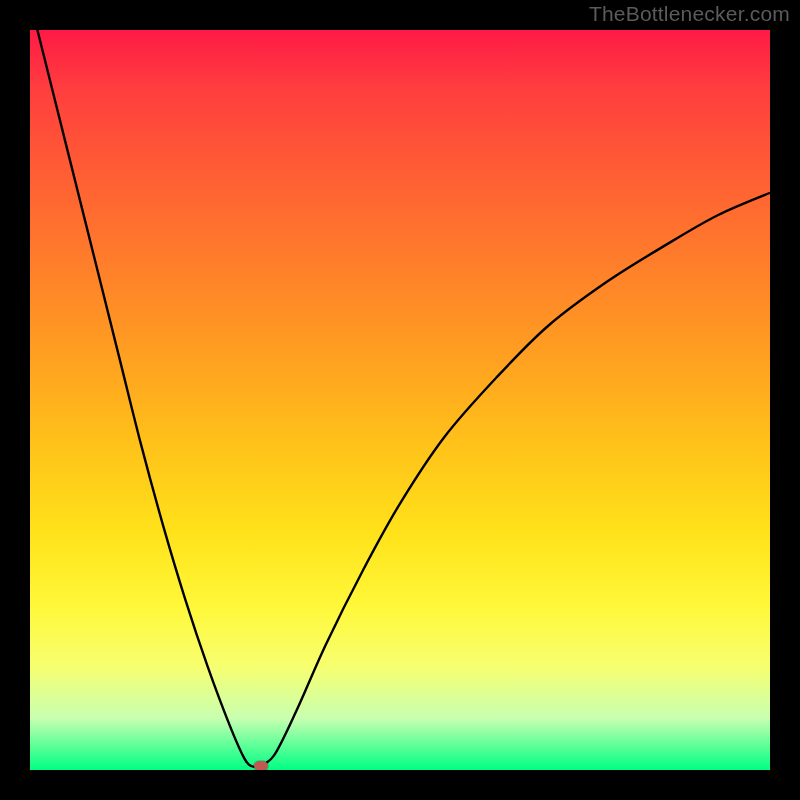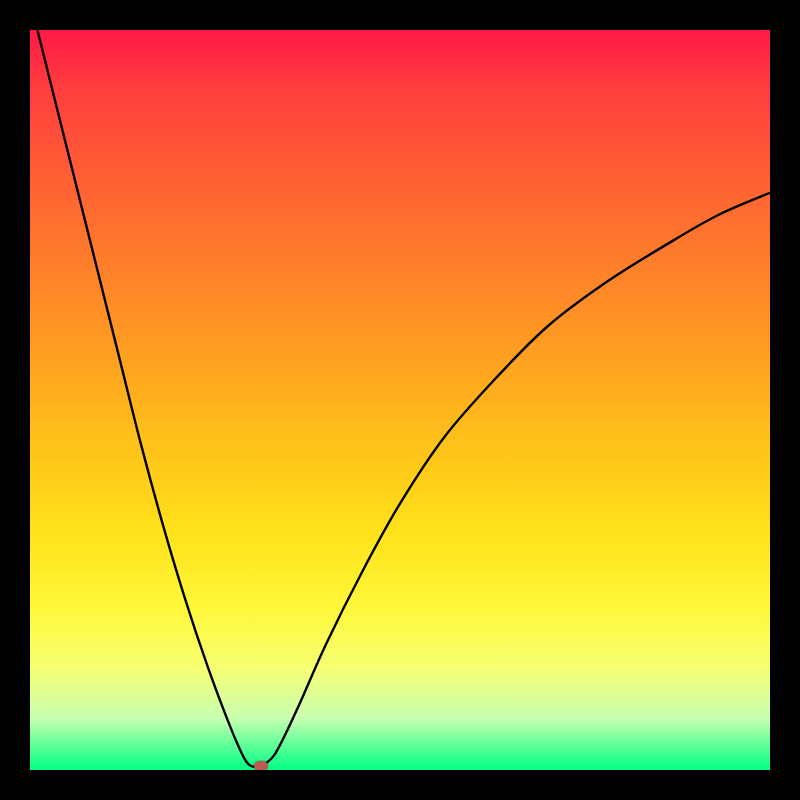--- a/index.html
+++ b/index.html
@@ -63,20 +63,21 @@
     height: 10px;
     border-radius: 5px;
     background: #bb5b52;
     box-shadow: 0 0 0 1px rgba(0,0,0,0.15);
   }
 </style>
 </head>
 <body>
 
 <div class="frame">
+  <div class="watermark">TheBottlenecker.com</div>
 
   <div class="plot">
     <div class="gradient"></div>
     <svg class="curve" viewBox="0 0 740 740" preserveAspectRatio="none">
       <path id="curve-path" fill="none" stroke="#000" stroke-width="2.4" stroke-linejoin="round" d="M 0.00 -29.60 C 3.70 -14.80, 14.80 29.60, 22.20 59.20 C 29.60 88.80, 37.00 118.40, 44.40 148.00 C 51.80 177.60, 59.20 207.20, 66.60 236.80 C 74.00 266.40, 81.40 296.00, 88.80 325.60 C 96.20 355.20, 103.60 386.03, 111.00 414.40 C 118.40 442.77, 125.80 469.90, 133.20 495.80 C 140.60 521.70, 148.00 546.37, 155.40 569.80 C 162.80 593.23, 170.20 615.43, 177.60 636.40 C 185.00 657.37, 193.63 680.18, 199.80 695.60 C 205.97 711.02, 210.90 722.12, 214.60 728.90 C 218.30 735.68, 219.53 735.07, 222.00 736.30 C 224.47 737.53, 228.17 736.30, 229.40 736.30 L 229.40 736.30 C 231.87 734.45, 238.03 734.45, 244.20 725.20 C 250.37 715.95, 257.77 699.30, 266.40 680.80 C 275.03 662.30, 284.90 637.63, 296.00 614.20 C 307.10 590.77, 320.67 563.63, 333.00 540.20 C 345.33 516.77, 356.43 495.80, 370.00 473.60 C 383.57 451.40, 398.37 427.97, 414.40 407.00 C 430.43 386.03, 448.93 366.30, 466.20 347.80 C 483.47 329.30, 499.50 312.03, 518.00 296.00 C 536.50 279.97, 557.47 265.17, 577.20 251.60 C 596.93 238.03, 617.90 225.70, 636.40 214.60 C 654.90 203.50, 670.93 193.63, 688.20 185.00 C 705.47 176.37, 731.37 166.50, 740.00 162.80"></path>
     </svg>
     <div id="marker" class="marker" style="left: 223.88px; top: 731.3px; background: rgb(187, 91, 82);"></div>
   </div>
 </div>
 

